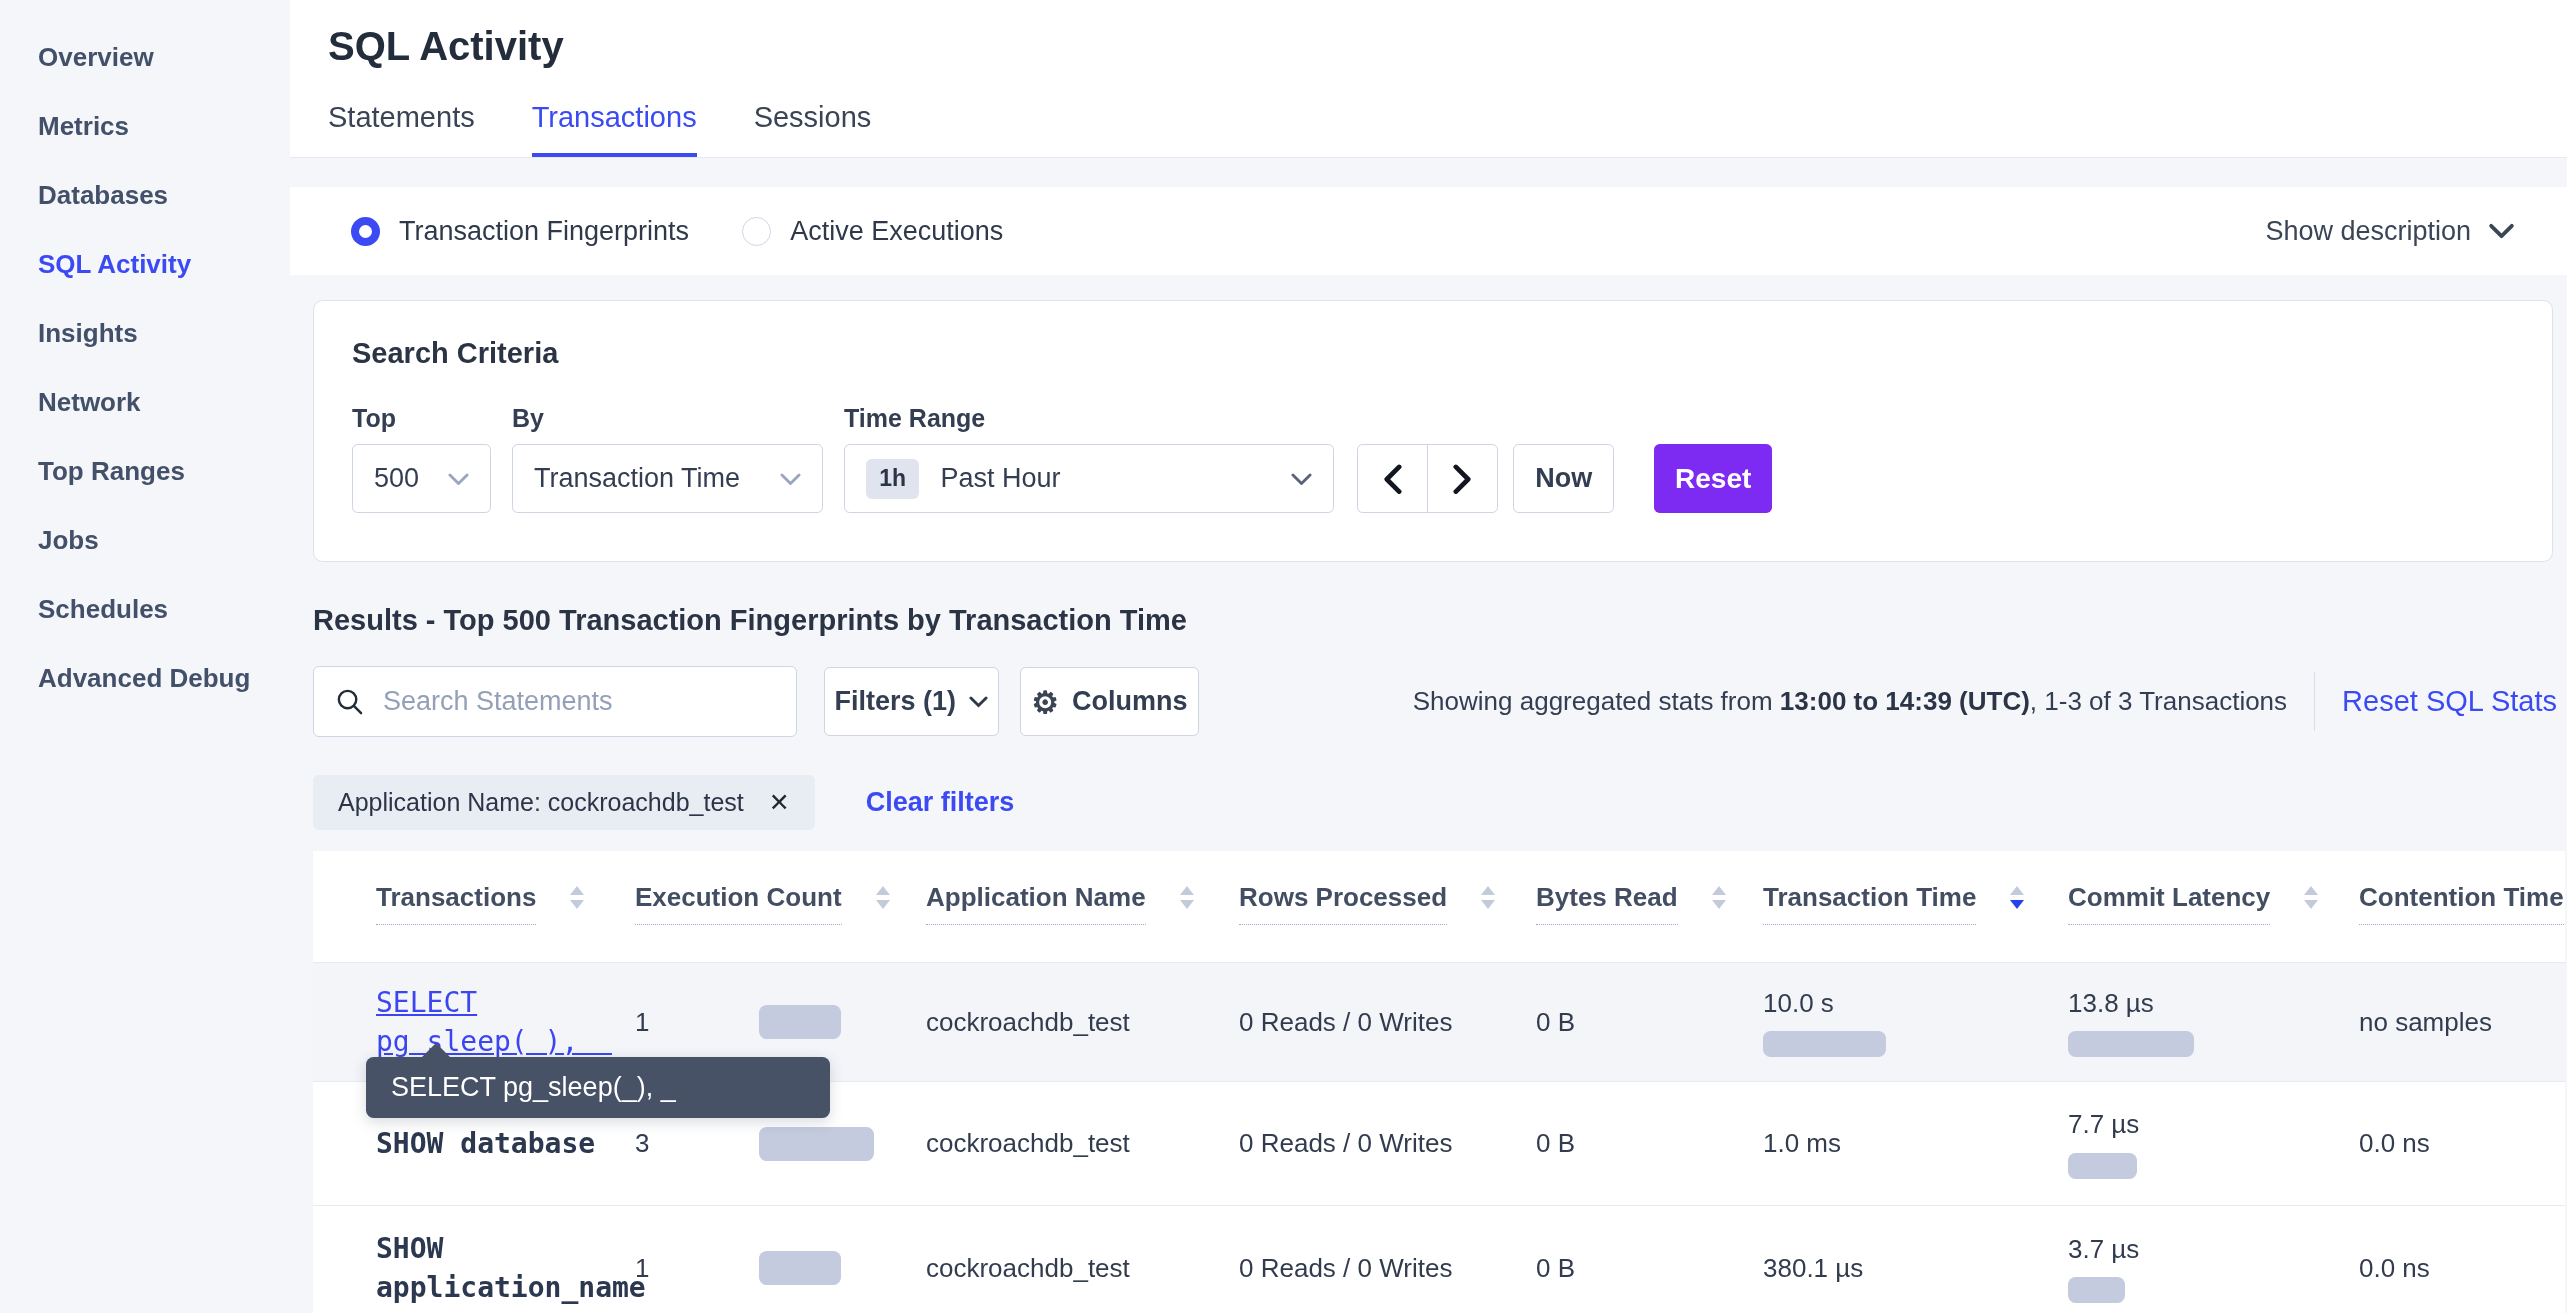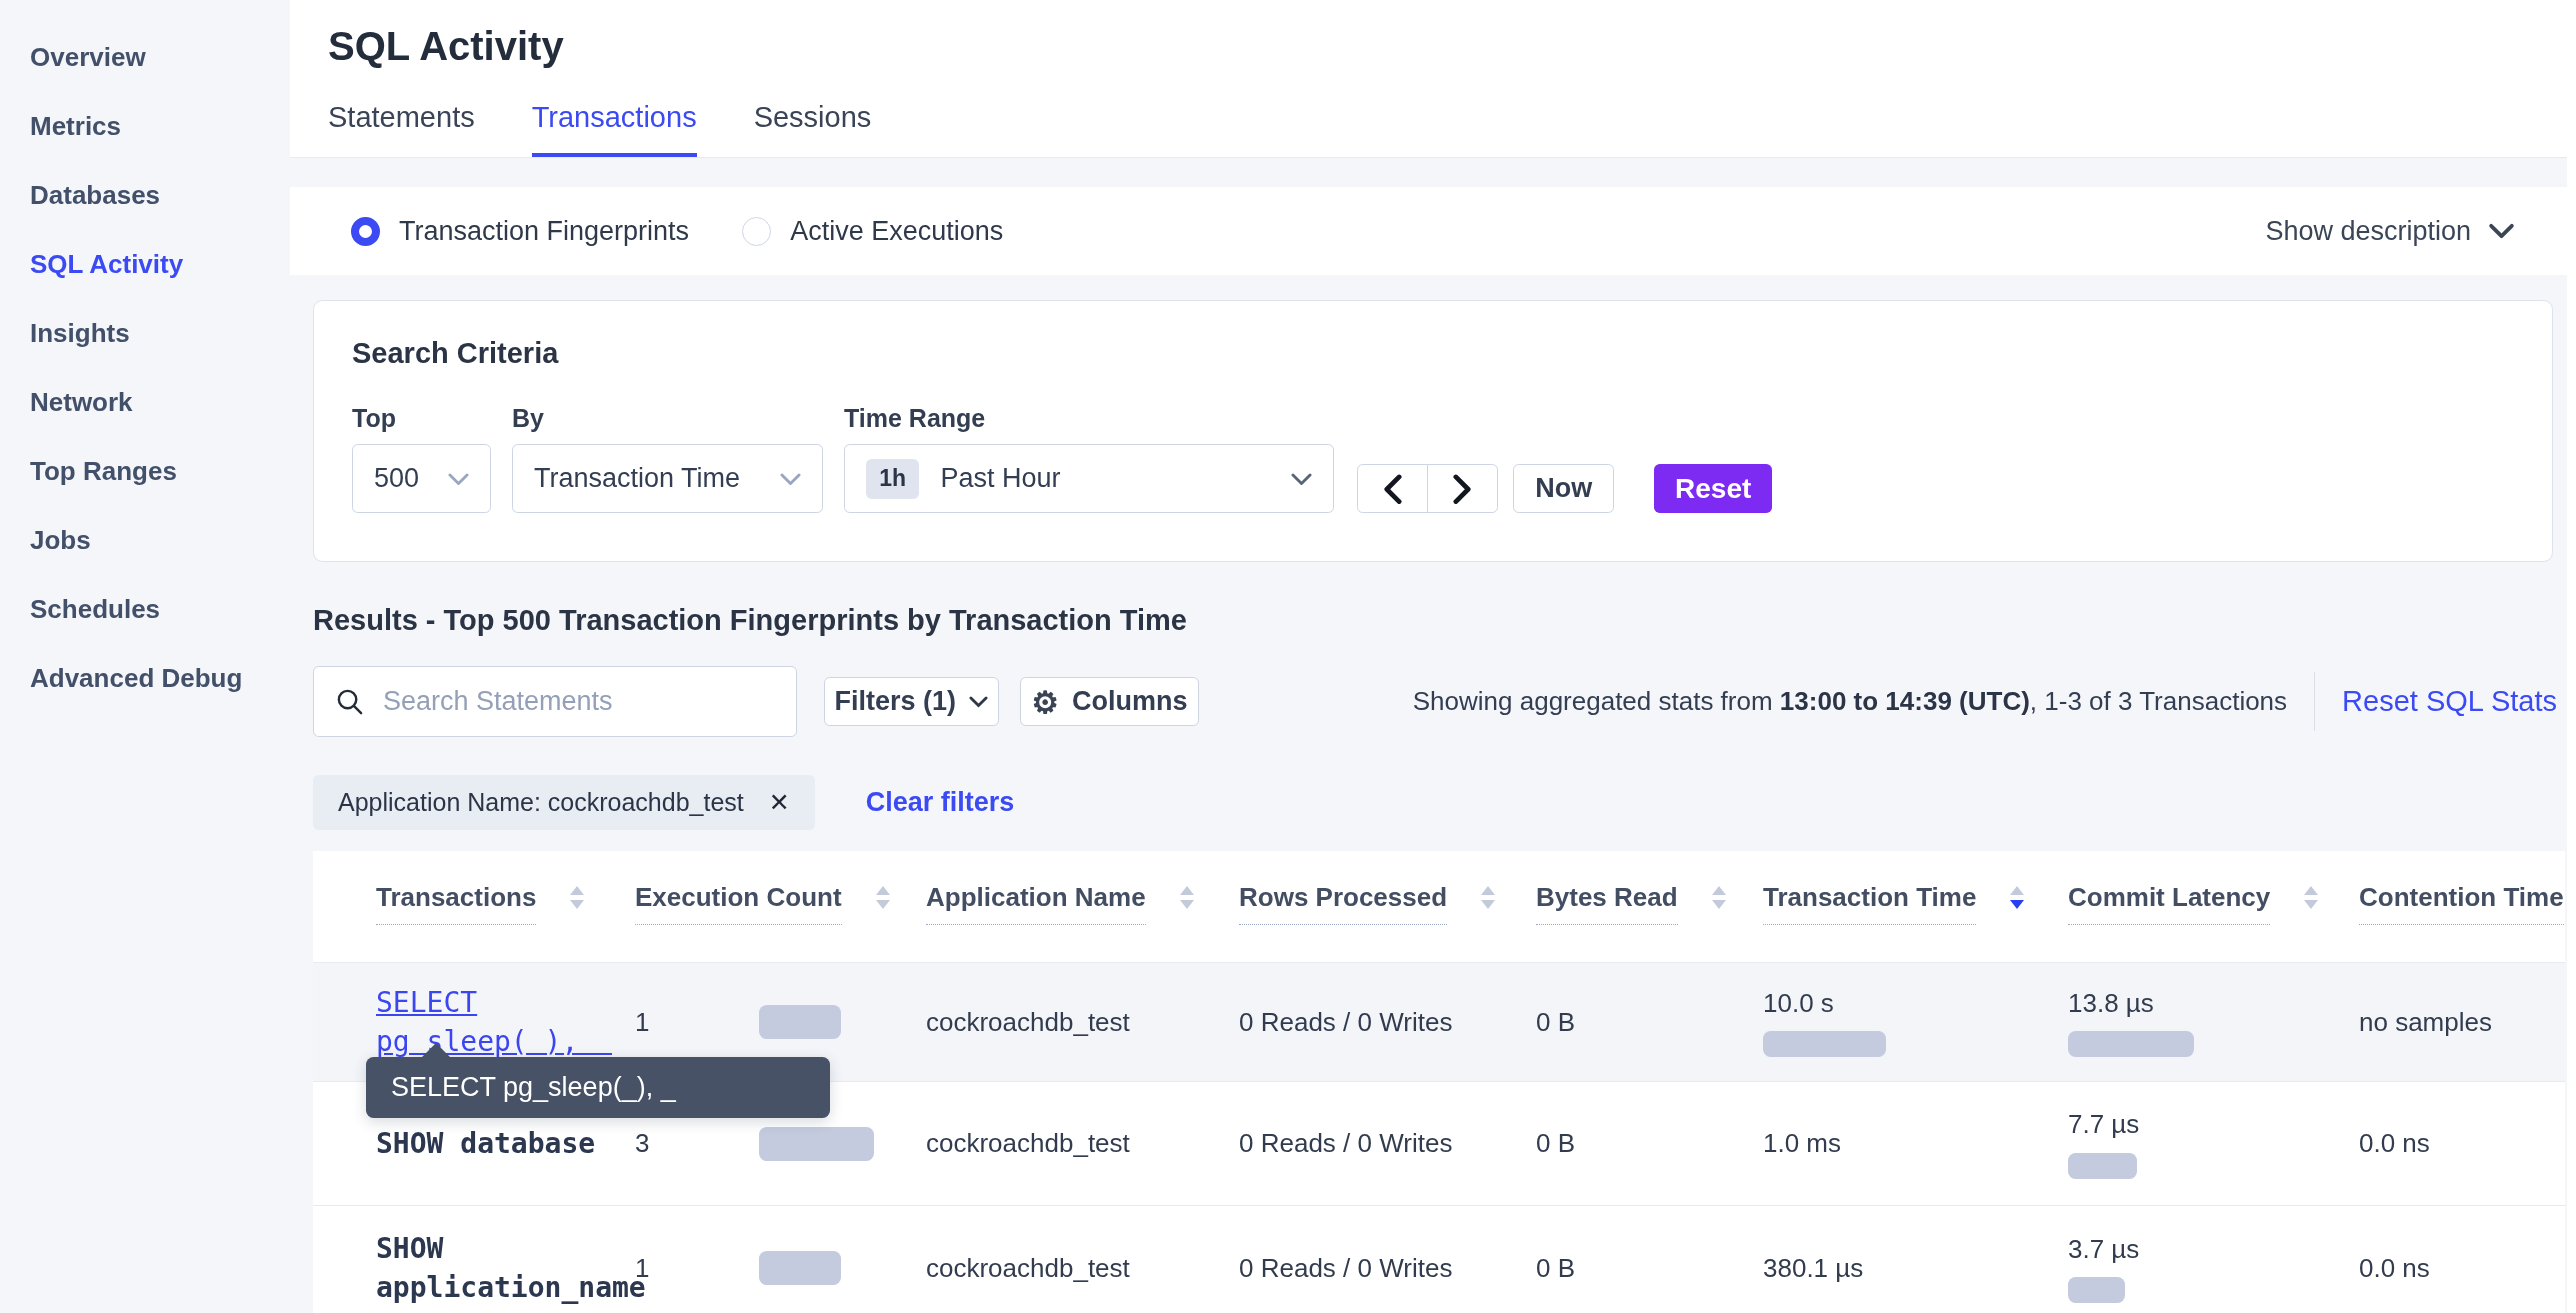--- a/index.html
+++ b/index.html
@@ -2,21 +2,21 @@
 <html><head>
 <meta charset="utf-8">
 <style>
   html,body{margin:0;padding:0;background:#fff;}
   .page{position:relative;width:2576px;height:1314px;overflow:hidden;display:flex;
         background:#f4f6fa;font-family:"Liberation Sans",sans-serif;color:#333d4f;}
   .page::after{content:'';position:absolute;right:0;top:0;width:9.5px;height:100%;background:#fff;}
 
   
   .sidebar{width:290px;flex:none;padding-top:23px;background:#f4f6fa;}
-  .nav-item{height:69px;display:flex;align-items:center;padding-left:30px;
+  .nav-item{height:69px;display:flex;align-items:center;padding-left:38px;
             font-size:26px;font-weight:600;color:#43506a;cursor:pointer;}
   .nav-item.active{color:#3b4af2;}
 
   
   .main{flex:1;min-width:0;}
   .topbar{background:#fff;border-bottom:1px solid #e7eaf0;padding:23px 0 0 38px;}
   .topbar h1{margin:0;font-size:40px;line-height:46px;color:#242d3c;}
   .tabs{display:flex;gap:57px;margin-top:32px;}
   .tab{font-size:29px;font-weight:500;color:#3a4456;padding-bottom:19px;
        border-bottom:4.8px solid transparent;cursor:pointer;}
@@ -37,21 +37,21 @@
   .field{display:flex;flex-direction:column;gap:11.4px;margin-right:21px;}
   .field label{font-size:25px;font-weight:700;color:#333e52;line-height:29px;}
   .select{height:69px;box-sizing:border-box;border:1px solid #cdd4e2;border-radius:5.7px;background:#fff;
           display:flex;align-items:center;padding:0 21px;font-size:27px;color:#333e52;cursor:pointer;}
   .select .chev{margin-left:auto;display:flex;}
   .sel-top{width:139px;}
   .sel-by{width:311px;}
   .sel-time{width:490px;margin-right:1.9px;}
   .badge-1h{background:#dfe4ef;border-radius:5.7px;padding:8.6px 13.3px;font-size:23px;font-weight:700;
             margin-right:21px;color:#2c3547;line-height:1;}
-  .btn{height:49px;box-sizing:border-box;background:#fff;border:1px solid #cdd4e2;border-radius:5.7px;
+  .btn{height:69px;box-sizing:border-box;background:#fff;border:1px solid #cdd4e2;border-radius:5.7px;
        display:flex;align-items:center;justify-content:center;font-size:27px;font-weight:600;color:#333e52;cursor:pointer;}
   .btn-pair{display:flex;margin-right:15.3px;}
   .btn-prev{width:71px;border-radius:5.7px 0 0 5.7px;}
   .btn-next{width:71px;border-radius:0 5.7px 5.7px 0;margin-left:-1px;}
   .btn-now{width:101px;margin-right:40px;}
   .btn-apply{width:118px;background:#7d2af2;border:none;color:#fff;font-weight:700;font-size:28px;}
 
   
   .results-head{margin:42px 23px 0;font-size:29px;line-height:33px;font-weight:700;color:#2b3444;}
   .controls{margin:29px 19px 0 23px;display:flex;align-items:center;}

